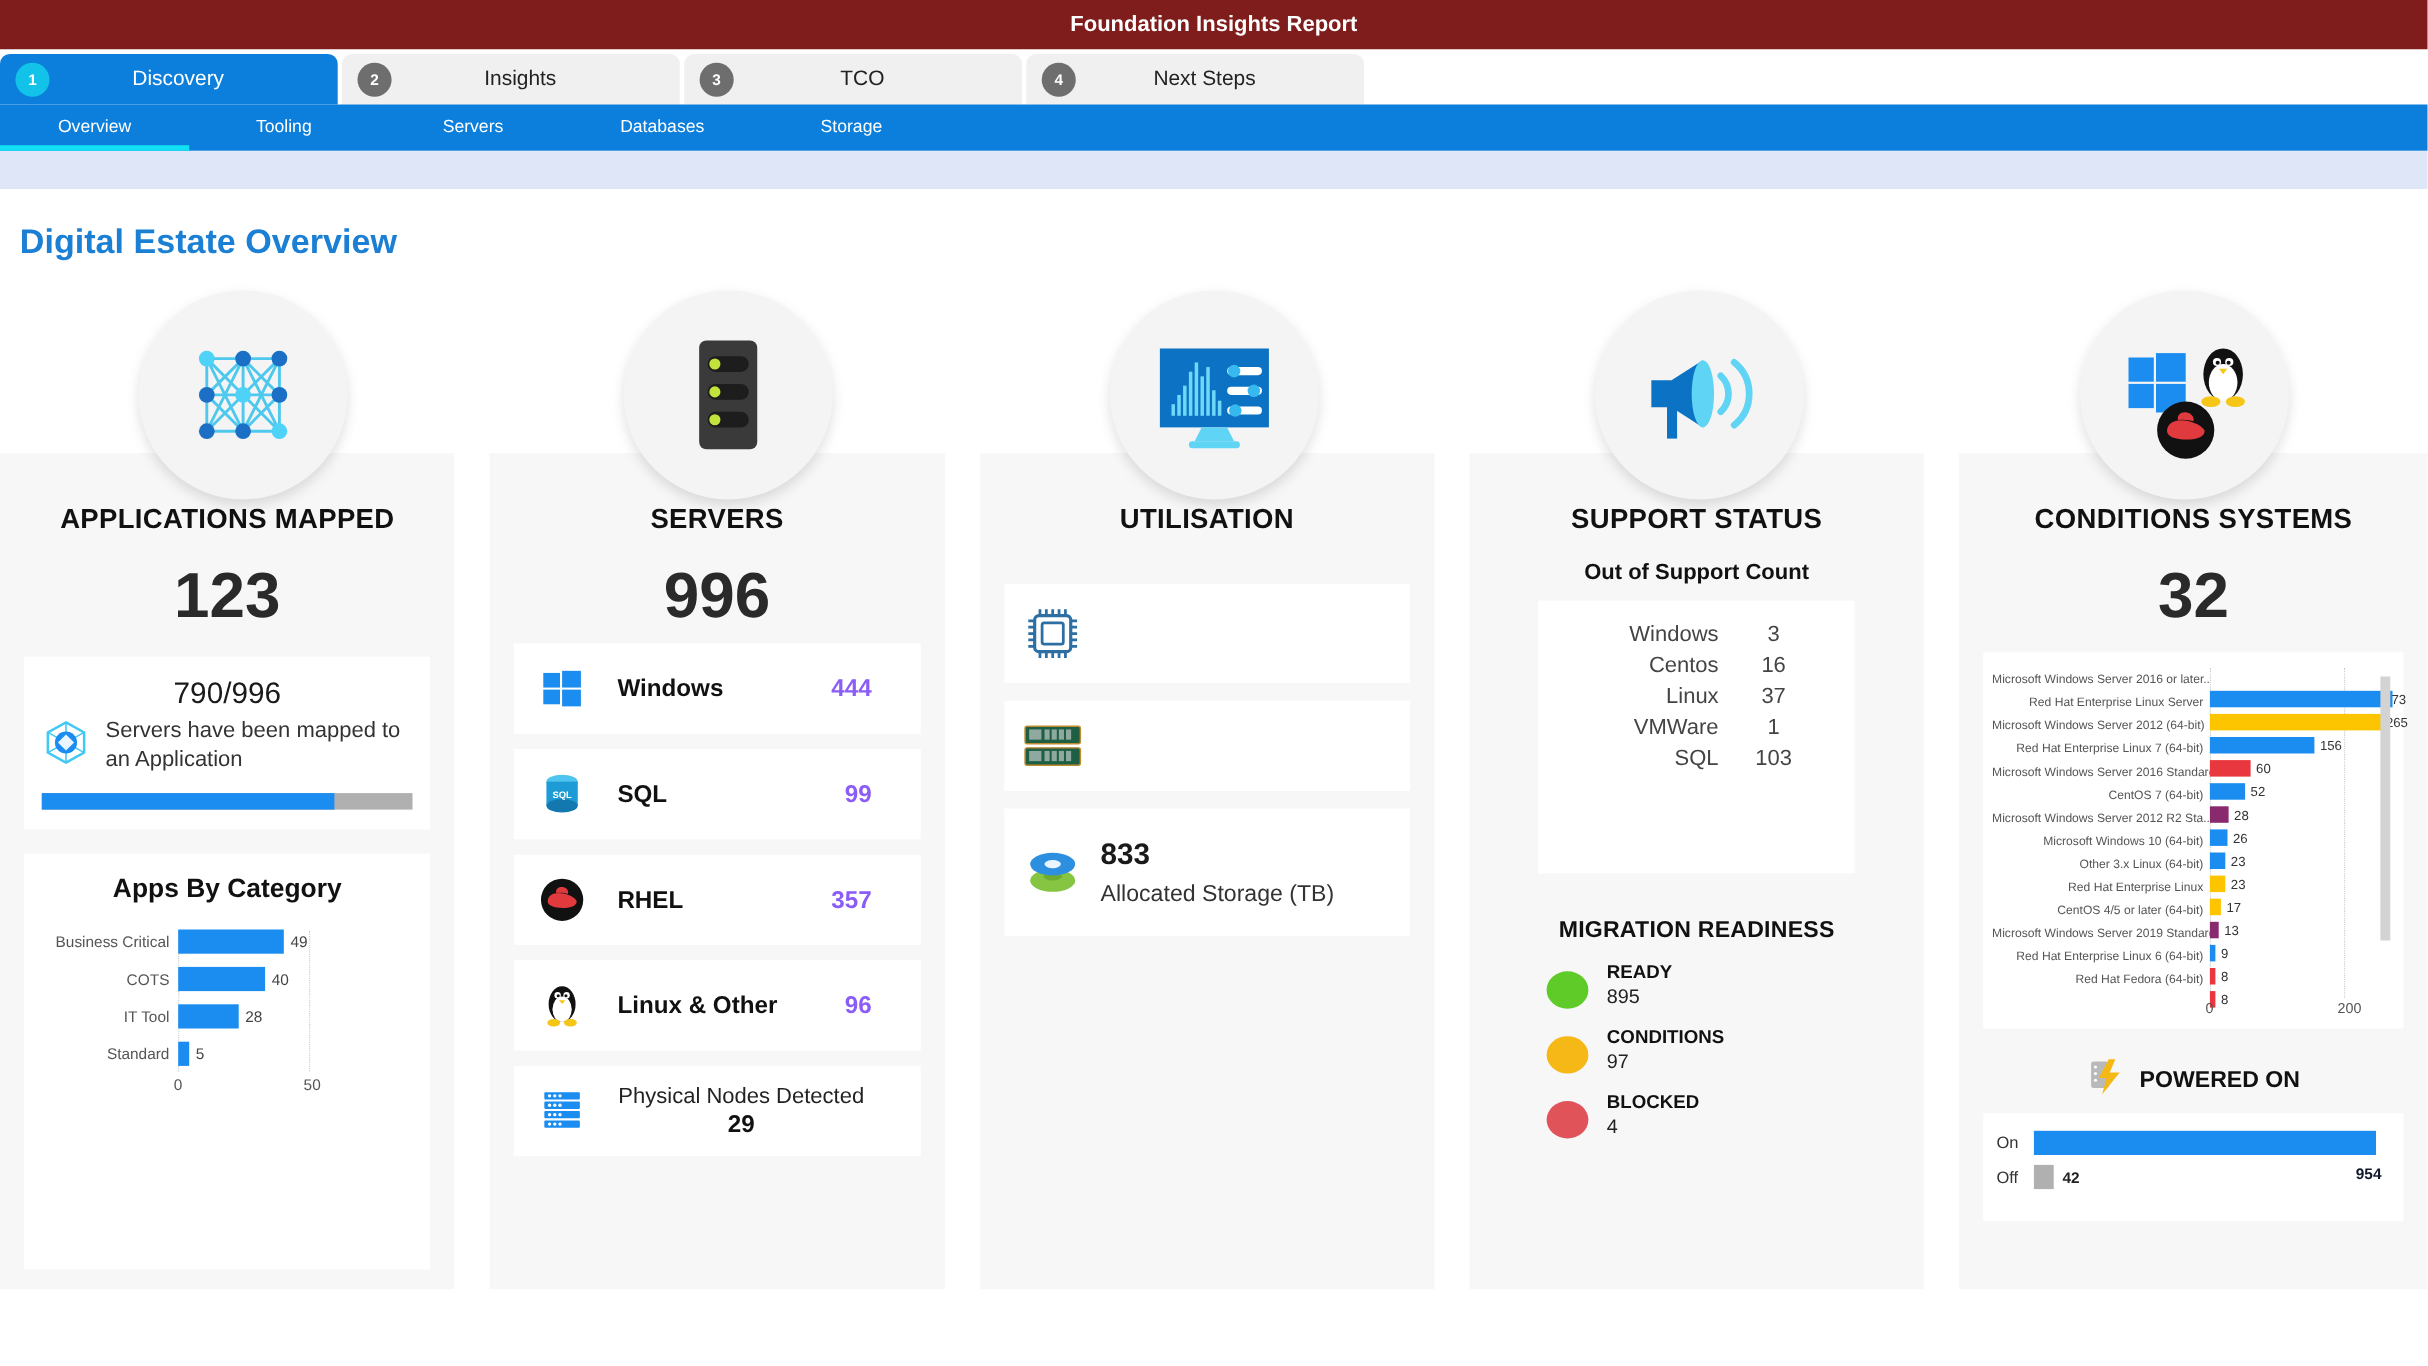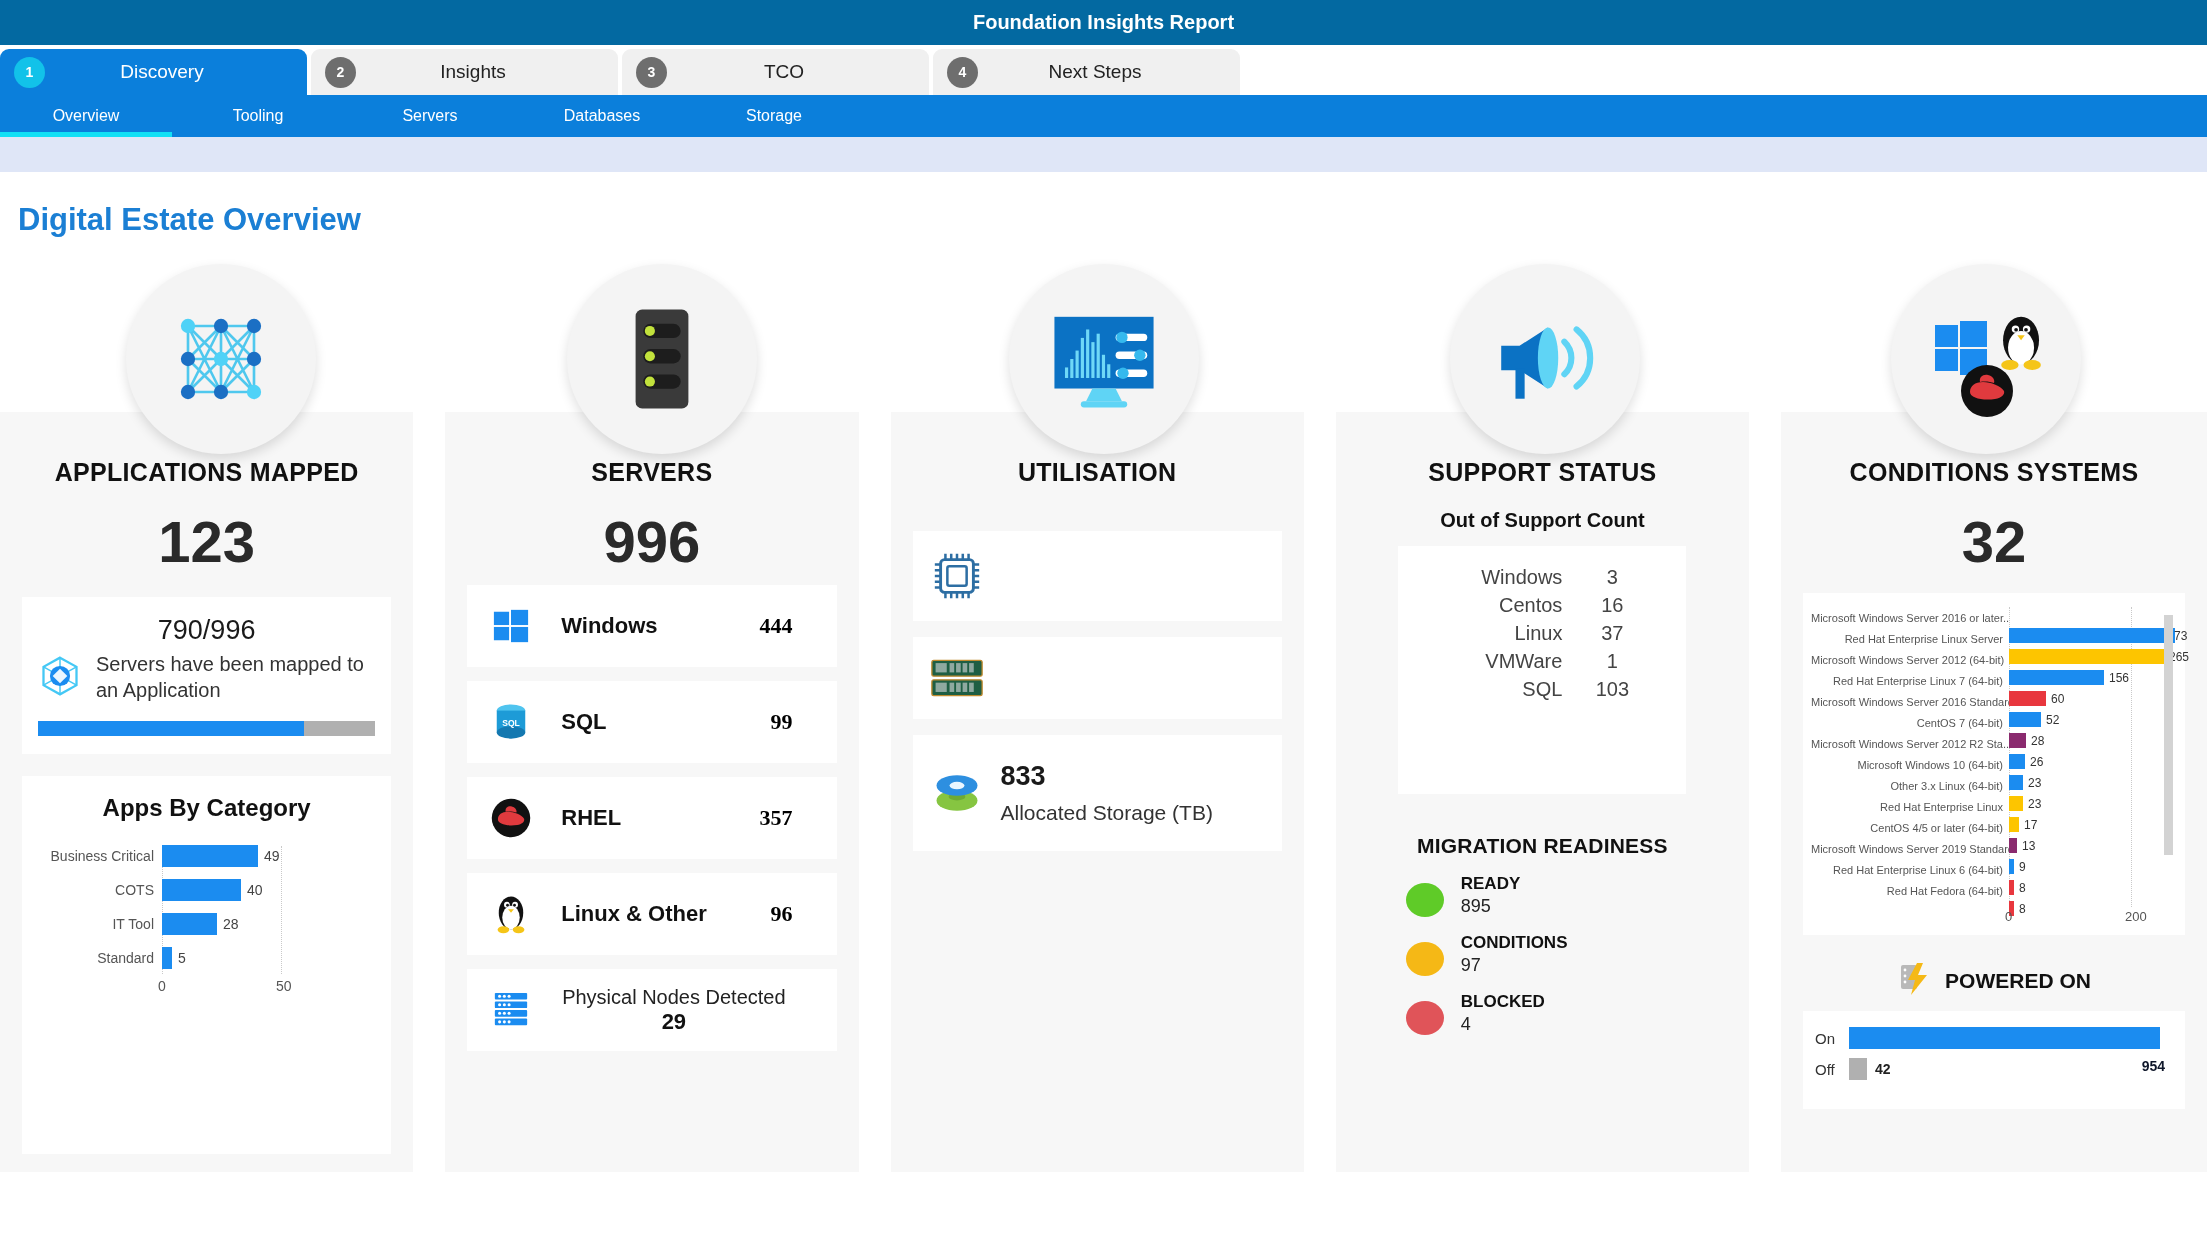--- a/index.html
+++ b/index.html
@@ -5,21 +5,21 @@
   * { box-sizing: border-box; margin: 0; padding: 0; }
   html, body {
     width: 2207px; height: 1242px;
     background: #ffffff;
     font-family: "Liberation Sans", sans-serif;
     overflow: hidden;
   }
 
   
   .titlebar {
-    height: 45px; background: #0369a1; color: #ffffff;
+    height: 45px; background: #7f1d1d; color: #ffffff;
     display: flex; align-items: center; justify-content: center;
     font-size: 20px; font-weight: bold;
   }
 
   
   .steptabs {
     height: 50px; background: #ffffff;
     display: flex; align-items: flex-end; gap: 4px;
     padding-left: 0;
   }
@@ -126,21 +126,21 @@
   .axis-row { display: flex; margin-top: 6px; font-size: 14px; color: #555; }
   .gridline { position: absolute; top: 0; bottom: 0; width: 1px; border-left: 1px dotted #c9c9c9; }
 
   
   .srv-item {
     background: #ffffff; width: 100%; margin-top: 14px;
     height: 82px; display: flex; align-items: center; padding: 0 22px;
   }
   .srv-icon { width: 44px; flex: 0 0 44px; display: flex; align-items: center; justify-content: center; }
   .srv-name { flex: 1; font-size: 22px; font-weight: bold; color: #111; padding-left: 28px; line-height: 1.12; }
-  .srv-count { font-size: 22px; font-weight: bold; color: #000000; padding-right: 22px; font-family: Liberation Serif, serif; }
+  .srv-count { font-size: 22px; font-weight: bold; color: #8b5cf6; padding-right: 22px; }
   .srv-item.stacked { flex-direction: row; }
   .srv-stack-text { flex: 1; text-align: center; }
   .srv-stack-text .t { font-size: 20px; color: #222; }
   .srv-stack-text .n { font-size: 22px; font-weight: bold; color: #111; margin-top: 4px; }
 
   
   .util-item {
     background: #ffffff; width: 100%; margin-top: 16px;
     display: flex; align-items: center; padding: 18px 16px; gap: 16px;
   }

